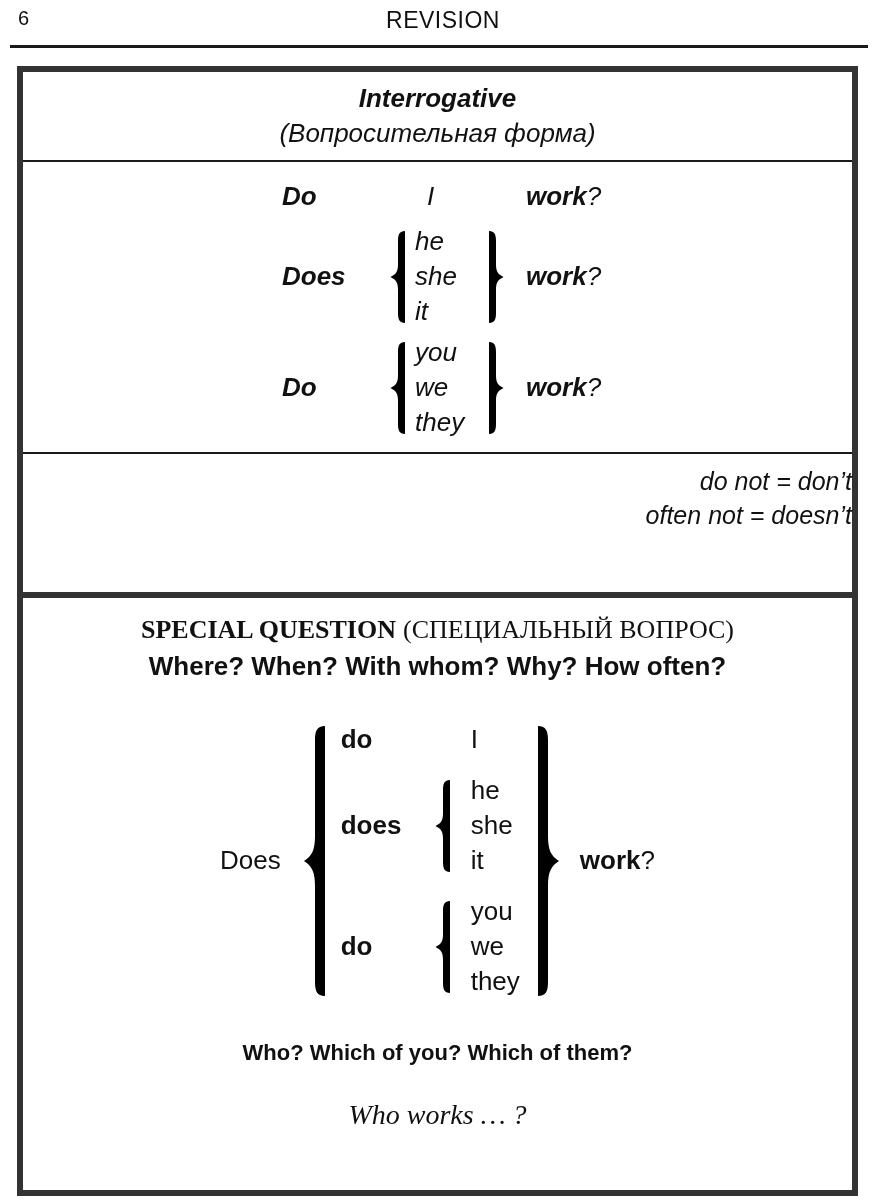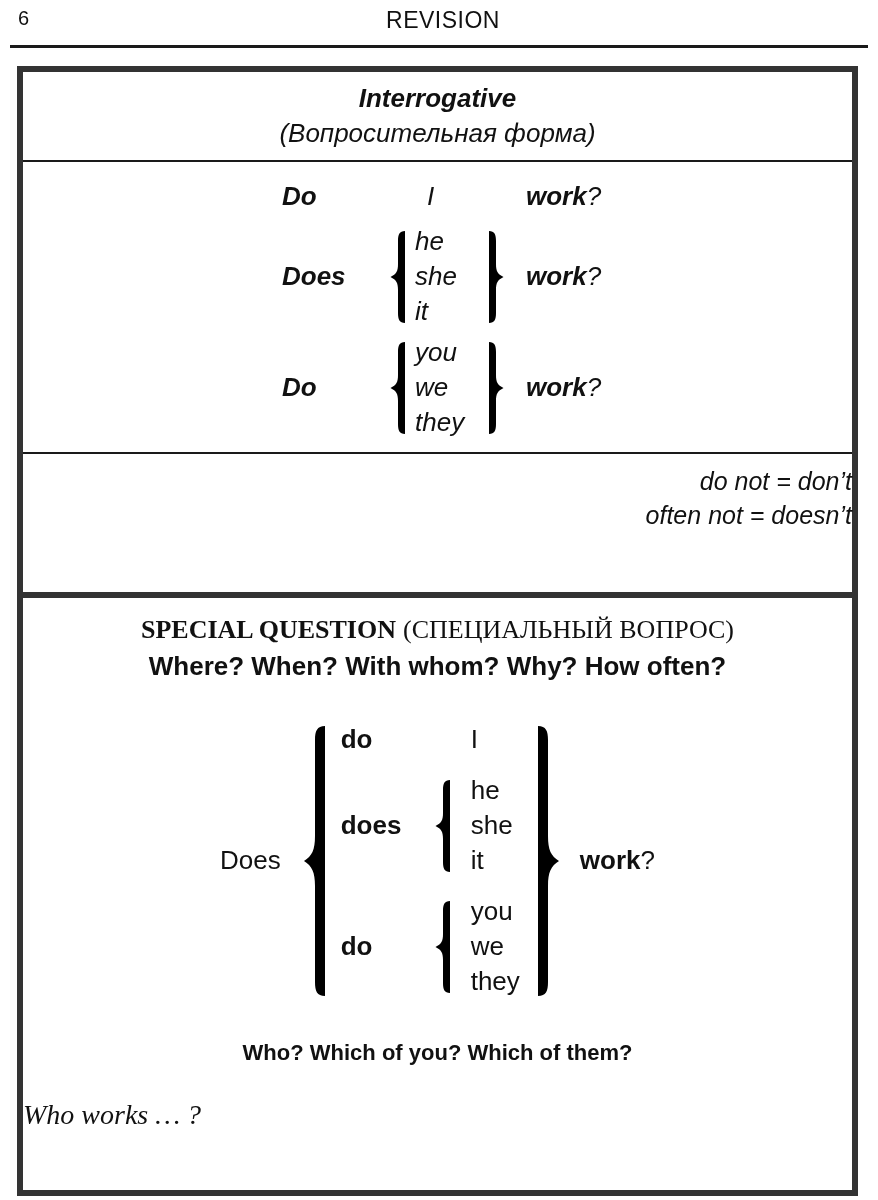--- a/index.html
+++ b/index.html
@@ -48,21 +48,21 @@
   .structure { margin-top:38px; display:flex; align-items:center; justify-content:center; }
   .lead { font-size:26px; margin-right:20px; }
   .mcol { margin-left:10px; margin-right:12px; }
   .grp { display:flex; align-items:center; font-size:26px; }
   .grp + .grp { margin-top:16px; }
   .gaux { width:90px; font-weight:700; }
   .grp .pcol { margin-left:16px; }
   .bigverb { font-size:26px; margin-left:18px; }
   .bigverb b { font-weight:700; }
   .b2who { margin-top:35px; text-align:center; font-size:22px; line-height:37px; font-weight:700; }
-  .b2ex { margin-top:26px; font-size:28px; line-height:36px;
+  .b2ex { margin-top:26px; text-align:center; font-size:28px; line-height:36px;
           font-family:"Liberation Serif", serif; font-style:italic; }
 
   
   svg.brace { display:block; flex:none; }
   .rb { transform:scaleX(-1); }
   .ghost { visibility:hidden; }
 </style>
 </head>
 <body>
 

